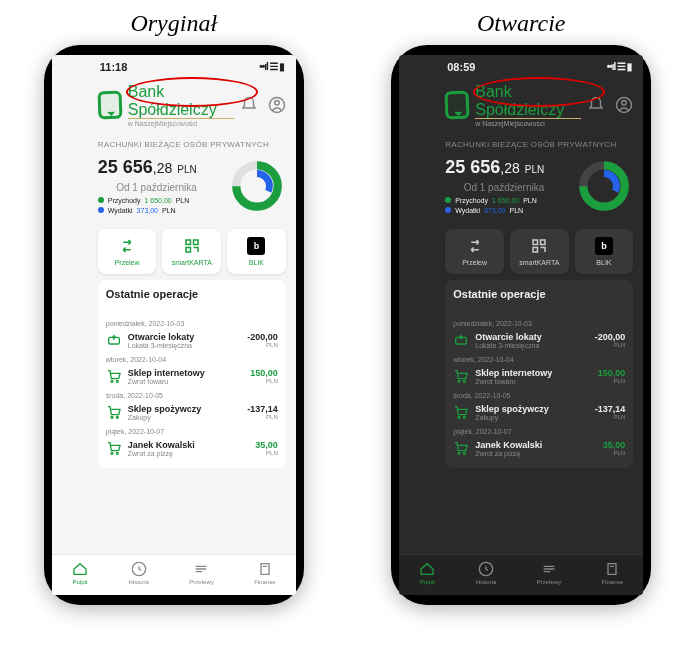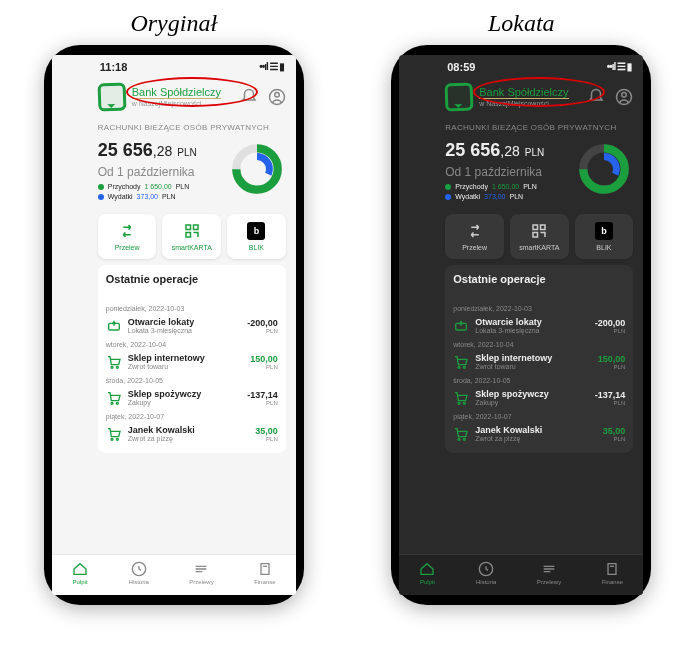--- a/index.html
+++ b/index.html
@@ -8,35 +8,35 @@
 .title { font-size: 24px; margin-bottom: 8px; font-family: Georgia, serif; font-style: italic; }
 .phone { width: 260px; height: 560px; background: #000; border-radius: 36px; padding: 10px 8px; box-shadow: 0 4px 20px rgba(0,0,0,.3); position: relative; }
 .screen { width: 100%; height: 100%; border-radius: 4px; overflow: hidden; position: relative; padding-left: 36px; }
 .light .screen { background: #f5f5f5; color: #222; }
 .dark .screen { background: #2a2a2a; color: #eee; }
 .statusbar { display: flex; justify-content: space-between; padding: 6px 12px; font-size: 11px; font-weight: bold; }
 .header { display: flex; align-items: center; padding: 4px 10px 8px; gap: 6px; position: relative; }
 .logo-sq { width: 28px; height: 28px; border: 3px solid #1a9e3e; border-radius: 6px; transform: rotate(-2deg); position: relative; background: rgba(26,158,62,.08); }
 .logo-sq::after { content:''; position:absolute; bottom:-4px; left:6px; width:0; height:0; border:4px solid transparent; border-top-color:#1a9e3e; }
 .bank-text { display: flex; flex-direction: column; line-height: 1.1; }
-.bank1 { font-size: 11px; color: #1a9e3e; font-weight: 500; }
+.bank1 { font-size: 16px; color: #1a9e3e; font-weight: 500; }
 .bank2 { font-size: 7px; color: #999; border-top: 1px solid #c9b068; padding-top: 1px; }
 .circle-ann { position: absolute; left: 38px; top: -2px; width: 132px; height: 30px; border: 2px solid #d00; border-radius: 50%; pointer-events: none; }
 .hicons { margin-left: auto; display: flex; gap: 10px; }
 .hicon { width: 18px; height: 18px; display: flex; align-items: center; justify-content: center; }
 .dark .hicon svg { stroke: #888; }
 .light .hicon svg { stroke: #888; }
 .content { padding: 0 10px; font-size: 9px; }
 .sect-label { font-size: 8px; color: #888; letter-spacing: .3px; margin: 4px 0; }
 .balance-card { padding: 4px 0 8px; display: flex; justify-content: space-between; }
 .bal-left { display: flex; flex-direction: column; gap: 4px; }
 .balance { font-size: 18px; font-weight: bold; }
 .balance .dec { font-size: 14px; font-weight: normal; }
 .balance .cur { font-size: 10px; font-weight: normal; }
-.since { font-size: 12px; color: #888; }
+.since { font-size: 10px; color: #888; text-align: right; }
 .legend { display: flex; flex-direction: column; gap: 3px; font-size: 7px; }
 .legend-row { display: flex; align-items: center; gap: 4px; }
 .dot { width: 6px; height: 6px; border-radius: 50%; }
 .dot.g { background: #1a9e3e; }
 .dot.b { background: #2563eb; }
 .lval.g { color: #1a9e3e; }
 .lval.b { color: #2563eb; }
 .donut { width: 58px; height: 58px; }
 .actions { display: flex; gap: 6px; margin: 6px 0; }
 .light .actions .abtn { background: #fff; }
@@ -240,21 +240,21 @@
                 <path d="M6 4h12v16H6zM9 8h6"></path>
               </svg></span>
             <span>Finanse</span>
           </div>
         </div>
     </div>
   </div>
 </div>
 
 <div class="col">
-  <div class="title">Lokata</div>
+  <div class="title">Otwarcie</div>
   <div class="phone dark">
     <div class="screen">
       <div class="statusbar">
         <span>08:59</span>
         <span class="sig">••ıl ☰ ▮</span>
       </div>
       <div class="header">
         <div class="logo-sq"></div>
         <div class="bank-text">
           <span class="bank1">Bank Spółdzielczy</span>

